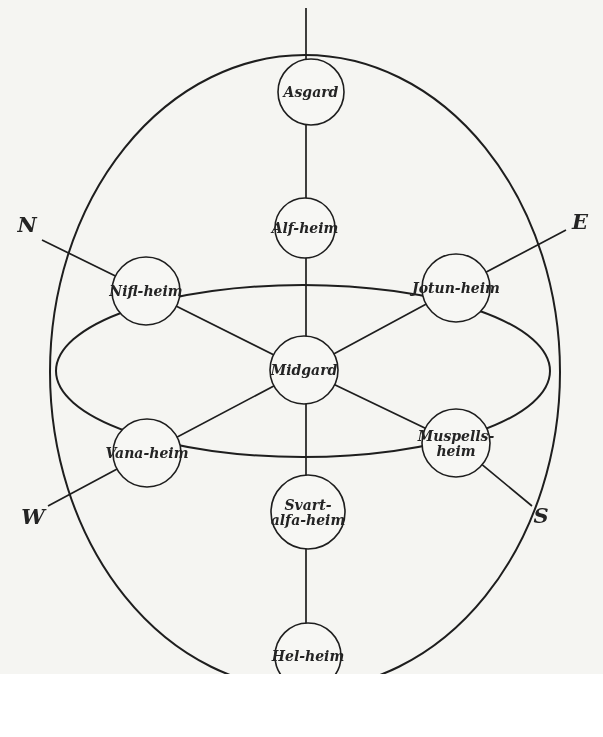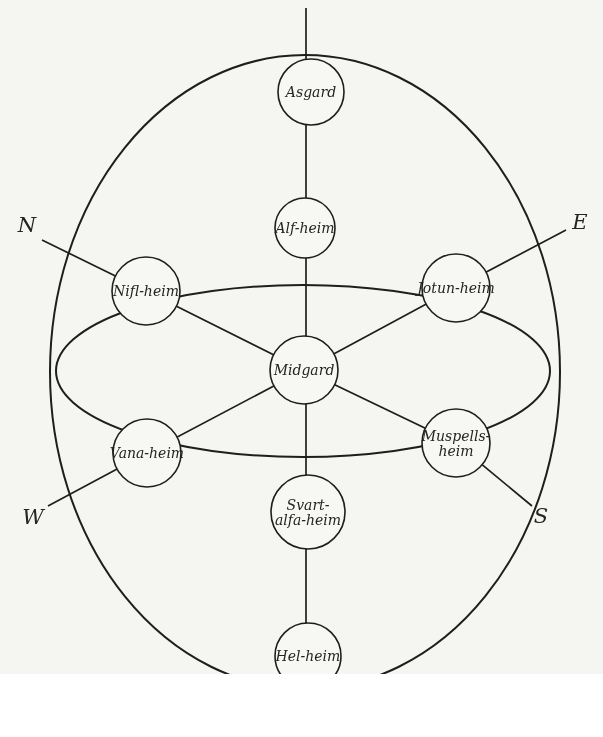--- a/index.html
+++ b/index.html
@@ -5,20 +5,21 @@
   html, body {
     margin: 0;
     padding: 0;
     background: #ffffff;
   }
   #diagram-root {
     width: 603px;
     height: 674px;
     position: relative;
     overflow: hidden;
+    font-weight: bold;
   }
   #diagram-svg {
     display: block;
   }
   .node-label {
     font-family: "DejaVu Serif", serif;
     font-style: italic;
     font-size: 14px;
     fill: #242424;
   }

